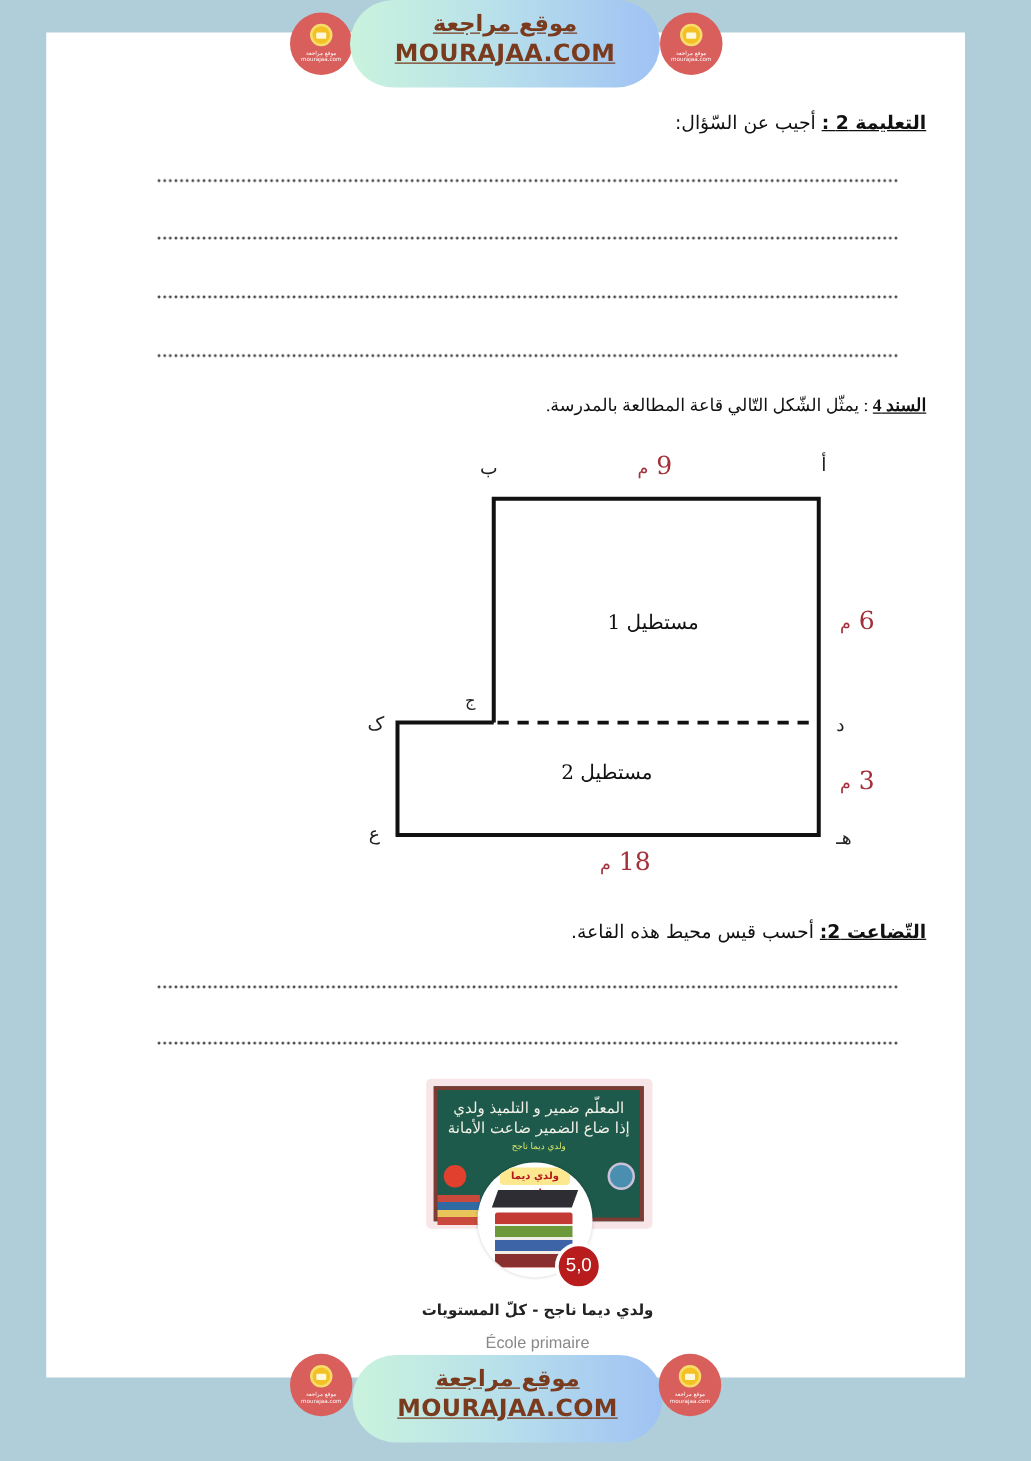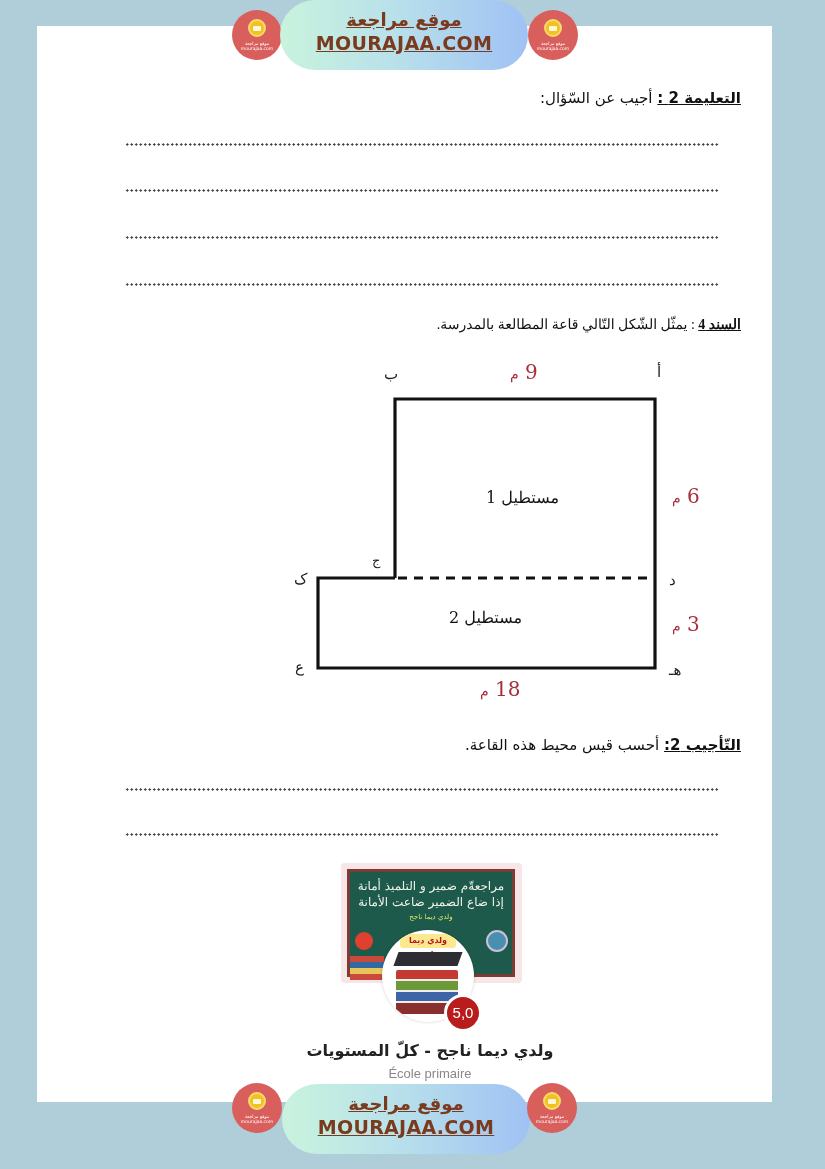--- a/index.html
+++ b/index.html
@@ -201,21 +201,21 @@
     text-align: center;
     line-height: 32px;
   }
   .page-name {
     position: absolute;
     left: 300px; width: 260px; top: 1041px;
     text-align: center;
     direction: rtl;
     font-family: "DejaVu Sans", sans-serif;
     font-weight: bold;
-    font-size: 16px;
+    font-size: 12px;
     color: #222;
   }
   .page-cat {
     position: absolute;
     left: 300px; width: 260px; top: 1066px;
     text-align: center;
     font-family: "Liberation Sans", sans-serif;
     font-size: 13px;
     color: #888;
   }
@@ -288,29 +288,29 @@
 </span>
 <span class="dim" style="left:480px; top:677px;">
   <span>18</span>
   <span class="u">م</span>
 </span>
 
 <span class="rect-label" style="left:486px; top:488px;">مستطيل 1</span>
 <span class="rect-label" style="left:449px; top:608px;">مستطيل 2</span>
 
 <div class="heading" style="top:736px;">
-  <span class="label">التّأجيب 2:</span>
+  <span class="label">التّضاعت 2:</span>
   <span>أحسب قيس محيط هذه القاعة.</span>
 </div>
 <div class="dots" style="top:788px;"></div>
 <div class="dots" style="top:833px;"></div>
 
 <div class="card-img">
   <div class="board">
-    <div class="l1">مراجعةّم ضمير و التلميذ أمانة</div>
+    <div class="l1">المعلّم ضمير و التلميذ ولدي</div>
     <div class="l2">إذا ضاع الضمير ضاعت الأمانة</div>
     <div class="l3">ولدي ديما ناجح</div>
     <div class="apple"></div>
     <div class="globe"></div>
     <div class="books-left"></div>
   </div>
 </div>
 <div class="avatar">
   <div class="ribbon">ولدي ديما ناجح</div>
   <div class="cap"></div>

